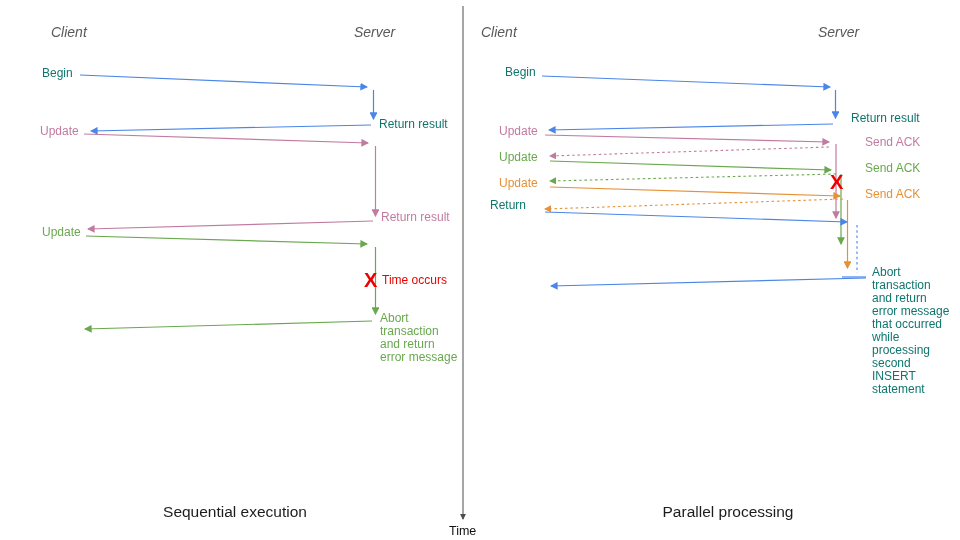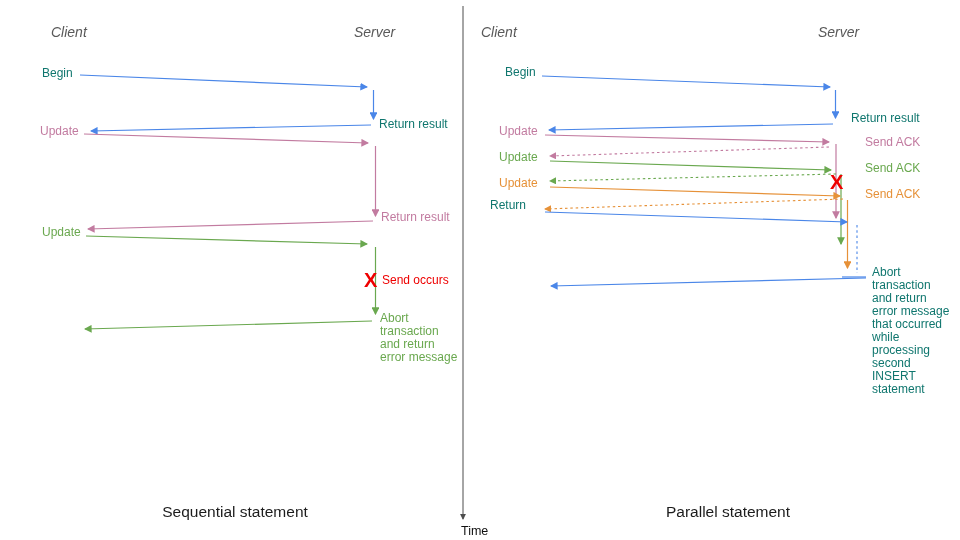--- a/index.html
+++ b/index.html
@@ -15,21 +15,21 @@
   .hdr{font-style:italic;font-size:14px;color:#595959;}
   .caption{font-size:15.5px;color:#1c1c1c;transform:translateX(-50%);}
   .c-blue{color:#0f766e;}
   .c-pink{color:#c27ba0;}
   .c-green{color:#6aa84f;}
   .c-orange{color:#e69138;}
   .c-red{color:#ee0000;}
   .xmark{font-size:20px;font-weight:bold;line-height:18px;color:#ee0000;}
   .mline{white-space:normal;width:90px;}
   .mline div{line-height:13px;}
-  .time-lbl{font-size:12.5px;color:#111111;margin-left:12px;}
+  .time-lbl{font-size:12.5px;color:#111111;}
   .s-blue{stroke:#4a86e8;}
   .s-pink{stroke:#c27ba0;}
   .s-green{stroke:#6aa84f;}
   .s-orange{stroke:#e69138;}
   .s-axis{stroke:#4d4d4d;}
   .ln{fill:none;stroke-width:1.2px;}
   .dash{stroke-dasharray:2.5 2.8;stroke-width:1.1px;}
 </style>
 </head>
 <body>
@@ -91,28 +91,28 @@
 
   <div class="layer">
     <span class="lbl hdr" style="left:51px;top:26px">Client</span>
     <span class="lbl hdr" style="left:354px;top:26px">Server</span>
     <span class="lbl c-blue" style="left:42px;top:67px">Begin</span>
     <span class="lbl c-blue" style="left:379px;top:118px">Return result</span>
     <span class="lbl c-pink" style="left:40px;top:125px">Update</span>
     <span class="lbl c-pink" style="left:381px;top:211px">Return result</span>
     <span class="lbl c-green" style="left:42px;top:226px">Update</span>
     <span class="lbl xmark" style="left:364px;top:271px">X</span>
-    <span class="lbl c-red" style="left:382px;top:274px">Send occurs</span>
+    <span class="lbl c-red" style="left:382px;top:274px">Time occurs</span>
     <div class="lbl c-green mline" style="left:380px;top:312px">
         <div>Abort</div>
         <div>transaction</div>
         <div>and return</div>
         <div>error message</div>
       </div>
-    <span class="lbl caption" style="left:235px;top:505px">Sequential statement</span>
+    <span class="lbl caption" style="left:235px;top:505px">Sequential execution</span>
   </div>
 
   <div class="layer">
     <span class="lbl hdr" style="left:481px;top:26px">Client</span>
     <span class="lbl hdr" style="left:818px;top:26px">Server</span>
     <span class="lbl c-blue" style="left:505px;top:66px">Begin</span>
     <span class="lbl c-blue" style="left:851px;top:112px">Return result</span>
     <span class="lbl c-pink" style="left:499px;top:125px">Update</span>
     <span class="lbl c-pink" style="left:865px;top:136px">Send ACK</span>
     <span class="lbl c-green" style="left:499px;top:151px">Update</span>
@@ -126,17 +126,17 @@
         <div>transaction</div>
         <div>and return</div>
         <div>error message</div>
         <div>that occurred</div>
         <div>while</div>
         <div>processing</div>
         <div>second</div>
         <div>INSERT</div>
         <div>statement</div>
       </div>
-    <span class="lbl caption" style="left:728px;top:505px">Parallel statement</span>
+    <span class="lbl caption" style="left:728px;top:505px">Parallel processing</span>
   </div>
 
   <span class="lbl time-lbl" style="left:449px;top:525px">Time</span>
 </div>
 
 </body></html>

